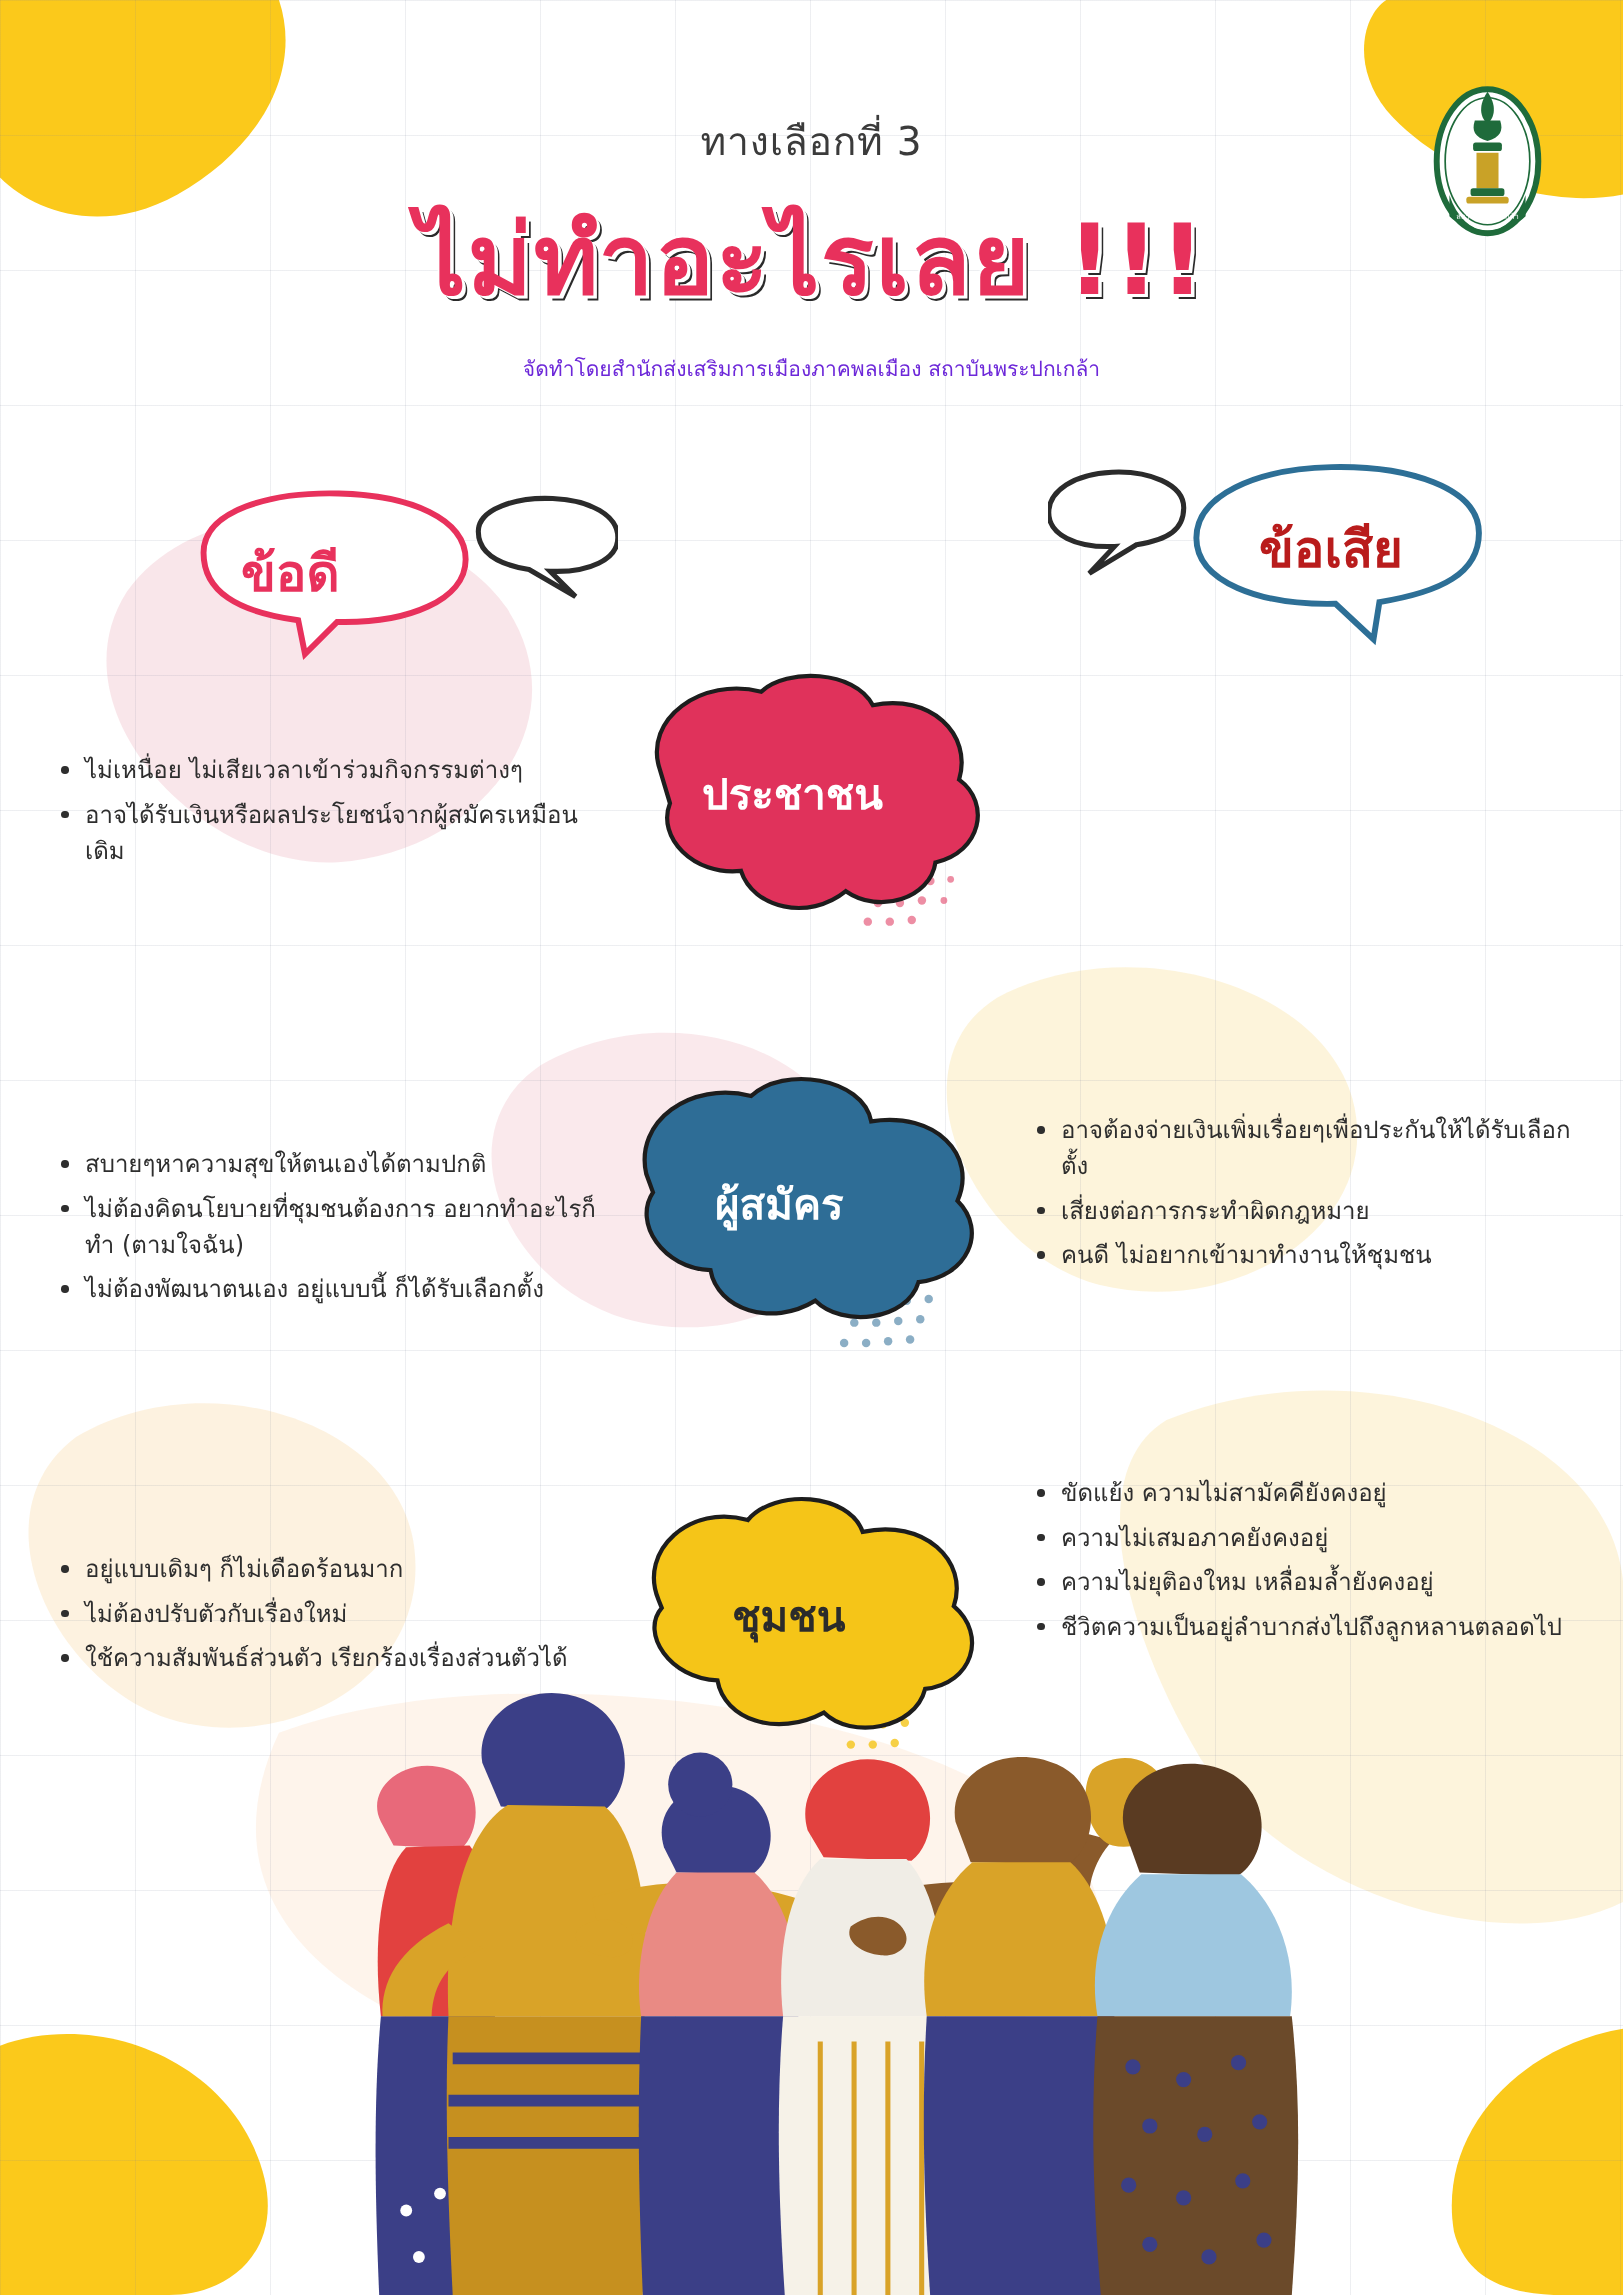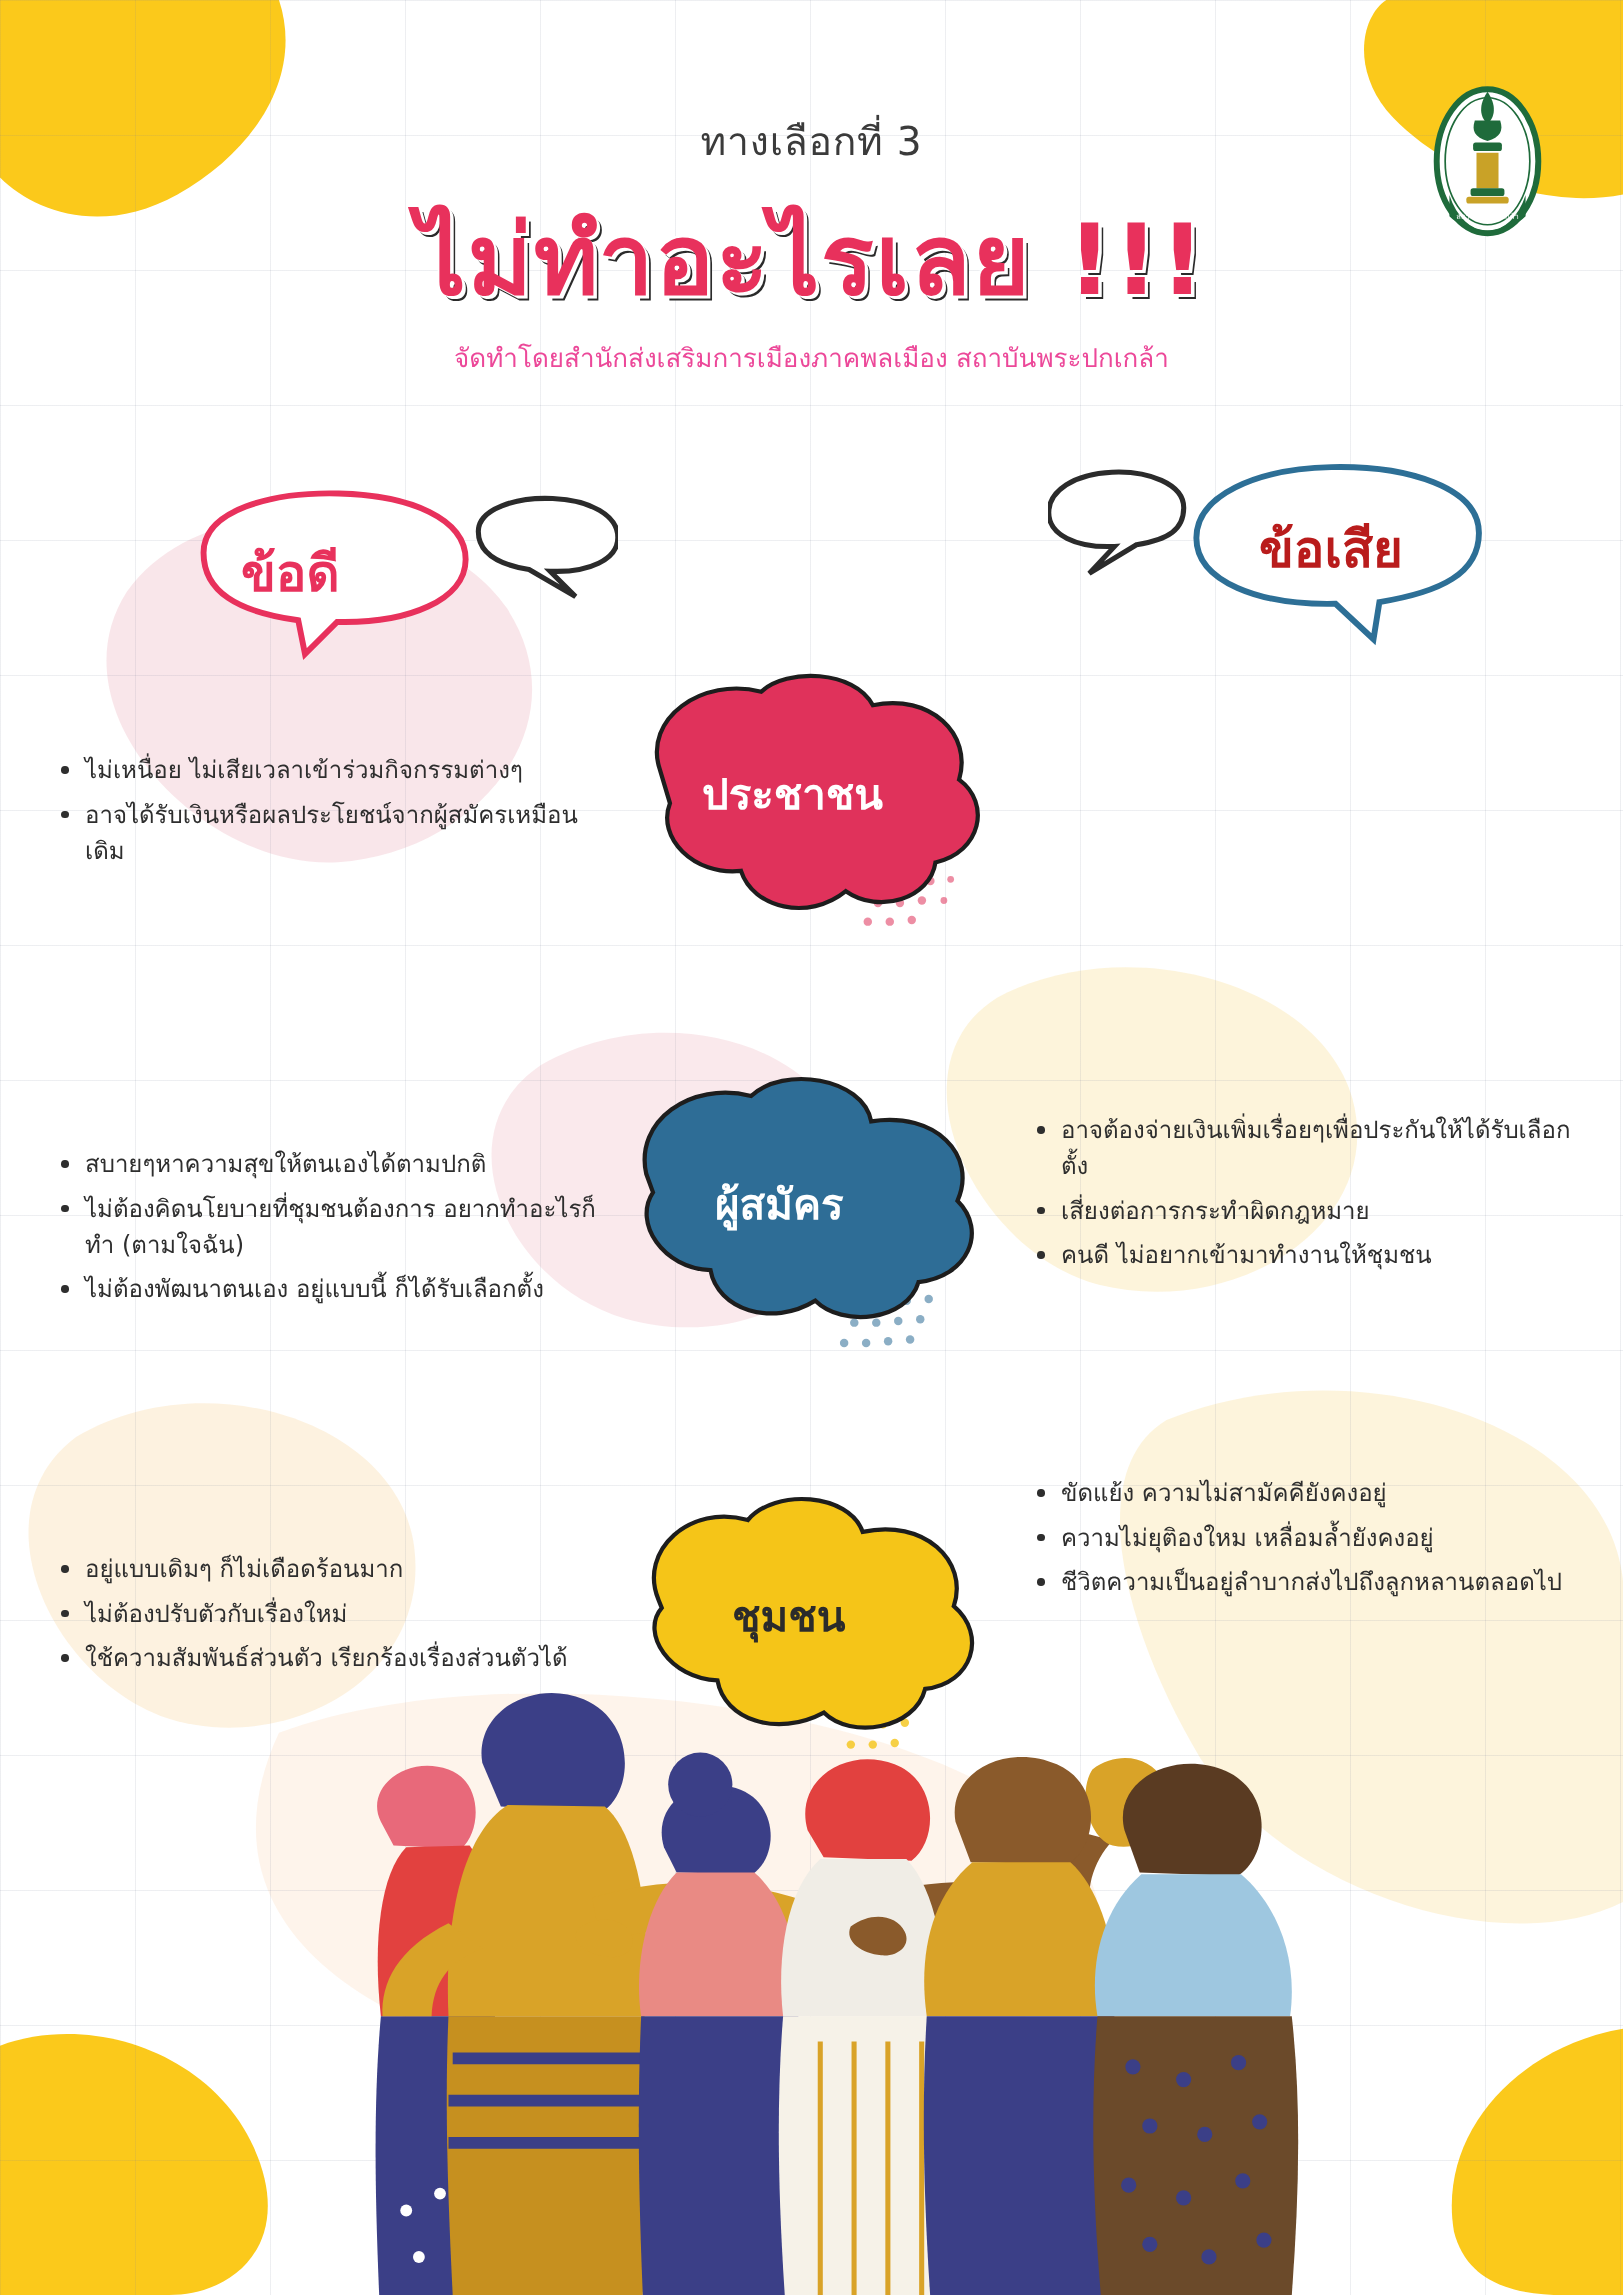--- a/index.html
+++ b/index.html
@@ -52,22 +52,23 @@
     font-size: 98px;
     font-weight: bold;
     color: #e8315c;
     letter-spacing: 1.7px;
     text-shadow:
       3.4px 3.4px 0 #ffffff,
       5px 5px 0 #2b2b2b,
       -1.7px -1.7px 0 #ffffff;
   }
   .credit-line {
-    font-size: 26px;
-    color: #ec4899;
+    margin-top: 15px;
+    font-size: 21px;
+    color: #6d28d9;
   }
 
   .emblem {
     position: absolute;
     top: 68px;
     right: 72px;
     width: 127px;
     height: 178px;
     z-index: 25;
   }
@@ -303,20 +304,21 @@
         <li>เสี่ยงต่อการกระทำผิดกฎหมาย</li>
         <li>คนดี ไม่อยากเข้ามาทำงานให้ชุมชน</li>
       </ul>
     </div>
   </div>
 
   <div class="col col-cons" style="top:1475px;">
     <div class="bullet-block">
       <ul class="bullets">
         <li>ขัดแย้ง ความไม่สามัคคียังคงอยู่</li>
+        <li>ความไม่เสมอภาคยังคงอยู่</li>
         <li>ความไม่ยุติองใหม เหลื่อมล้ำยังคงอยู่</li>
         <li>ชีวิตความเป็นอยู่ลำบากส่งไปถึงลูกหลานตลอดไป</li>
       </ul>
     </div>
   </div>
 
   <svg class="people" viewBox="0 0 1290 800" xmlns="http://www.w3.org/2000/svg">
 
     <path d="M120 240 C100 200 150 160 200 178 C240 192 240 250 215 272 L135 268 Z" fill="#e8697a"></path>
     <path d="M150 270 C120 300 110 380 120 470 L250 470 C265 380 250 300 225 268 Z" fill="#e2413f"></path>

